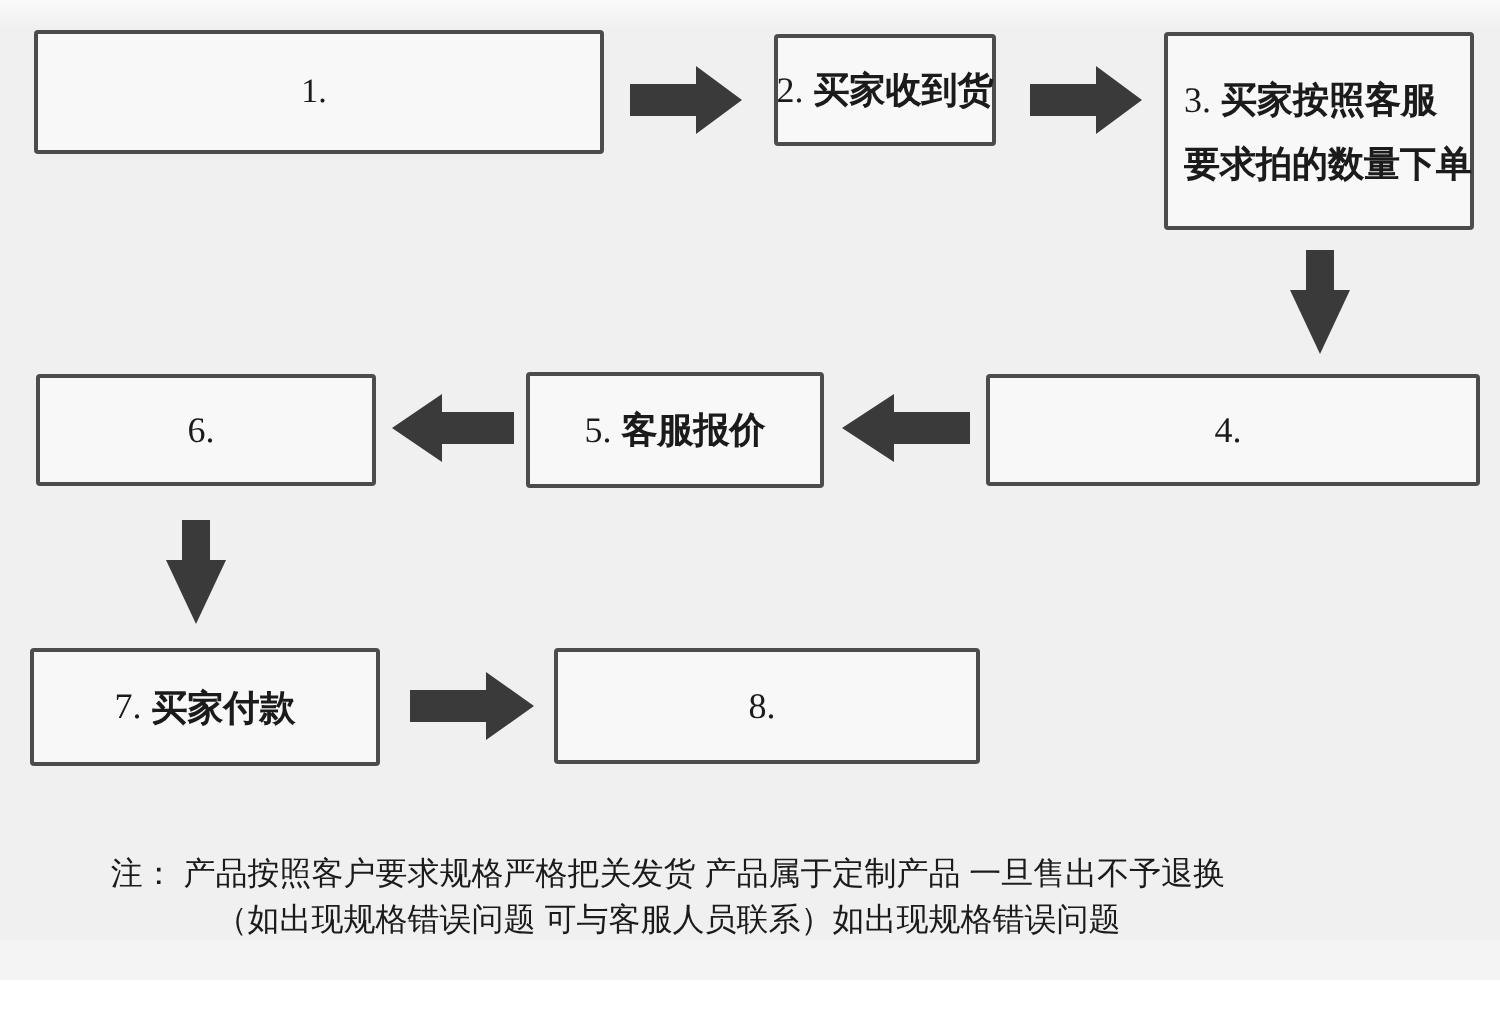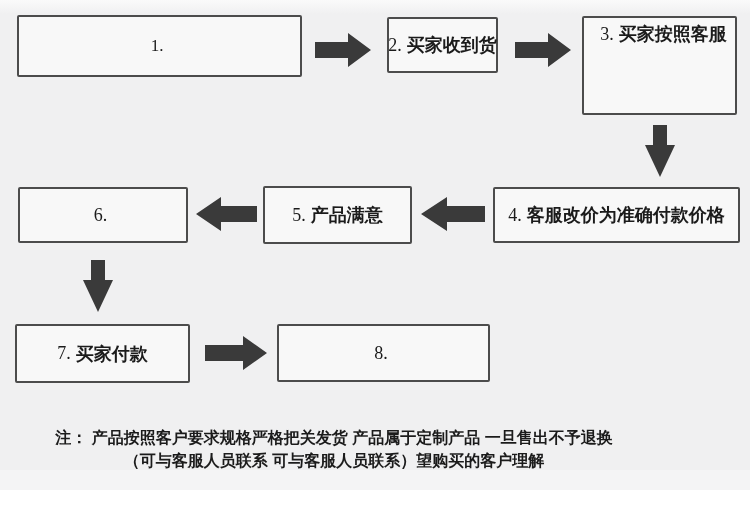--- a/index.html
+++ b/index.html
@@ -36,21 +36,21 @@
   }
   .num {
     font-family: "Liberation Serif", serif;
     font-weight: normal;
     margin-right: 5px;
   }
   .box1 { left: 17px;  top: 15px;  width: 285px; height: 62px; font-size: 17px; }
   .box2 { left: 387px; top: 17px;  width: 111px; height: 56px; font-size: 18px; }
   .box3 {
     left: 582px; top: 16px; width: 155px; height: 99px; font-size: 18px;
-    align-items: flex-start; justify-content: center;
+    flex-direction: column; align-items: flex-start; justify-content: center;
     padding-left: 8px; line-height: 32px;
   }
   .box4 { left: 493px; top: 187px; width: 247px; height: 56px; font-size: 18px; }
   .box5 { left: 263px; top: 186px; width: 149px; height: 58px; font-size: 18px; }
   .box6 { left: 18px;  top: 187px; width: 170px; height: 56px; font-size: 18px; }
   .box7 { left: 15px;  top: 324px; width: 175px; height: 59px; font-size: 18px; }
   .box8 { left: 277px; top: 324px; width: 213px; height: 58px; font-size: 18px; }
 
   .ar { position: absolute; display: block; }
   .ar polygon { fill: var(--color-arrow, #3a3a3a); }
@@ -59,21 +59,21 @@
   .a3 { left: 645px; top: 125px; }
   .a4 { left: 420px; top: 196px; }
   .a5 { left: 195px; top: 196px; }
   .a6 { left: 83px;  top: 260px; }
   .a7 { left: 205px; top: 335px; }
 
   .note {
     position: absolute; left: 0; top: 426px;
     width: 668px;
     text-align: center;
-    font-weight: bold;
+    font-weight: normal;
     color: var(--color-text, #111111);
     font-size: 16px;
     line-height: 23px;
   }
   .note .note-line { display: block; }
 </style>
 </head>
 <body>
 
 <div class="stage">
@@ -92,38 +92,38 @@
     <span class="num">2.</span>
     <span class="txt">买家收到货</span>
   </div>
 
   <svg class="ar a2" width="57" height="36" viewBox="0 0 57 36">
     <polygon points="0,10 33,10 33,1 56,18 33,35 33,26 0,26"></polygon>
   </svg>
 
   <div class="box box3">
     <span class="line"><span class="num">3.</span><span class="txt">买家按照客服</span></span>
+    <span class="line">要求拍的数量下单</span>
   </div>
 
   <svg class="ar a3" width="30" height="52" viewBox="0 0 30 52">
     <polygon points="8,0 22,0 22,20 30,20 15,52 0,20 8,20"></polygon>
   </svg>
 
   <div class="box box4">
     <span class="num">4.</span>
-    <span class="txt">客服改价为准确付款价格</span>
   </div>
 
   <svg class="ar a4" width="65" height="36" viewBox="0 0 65 36">
     <polygon points="65,10 27,10 27,1 1,18 27,35 27,26 65,26"></polygon>
   </svg>
 
   <div class="box box5">
     <span class="num">5.</span>
-    <span class="txt">产品满意</span>
+    <span class="txt">客服报价</span>
   </div>
 
   <svg class="ar a5" width="62" height="36" viewBox="0 0 62 36">
     <polygon points="62,10 26,10 26,1 1,18 26,35 26,26 62,26"></polygon>
   </svg>
 
   <div class="box box6">
     <span class="num">6.</span>
   </div>
 
@@ -139,15 +139,15 @@
   <svg class="ar a7" width="63" height="36" viewBox="0 0 63 36">
     <polygon points="0,10 38,10 38,1 62,18 38,35 38,26 0,26"></polygon>
   </svg>
 
   <div class="box box8">
     <span class="num">8.</span>
   </div>
 
   <div class="note">
     <span class="note-line">注： 产品按照客户要求规格严格把关发货 产品属于定制产品 一旦售出不予退换</span>
-    <span class="note-line">（可与客服人员联系 可与客服人员联系）望购买的客户理解</span>
+    <span class="note-line">（如出现规格错误问题 可与客服人员联系）如出现规格错误问题</span>
   </div>
 </div>
 
 </body></html>

